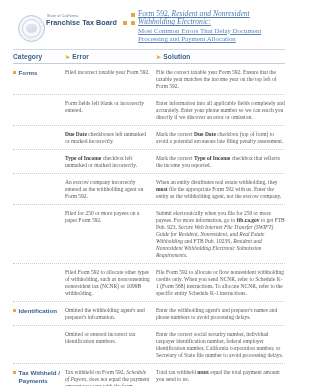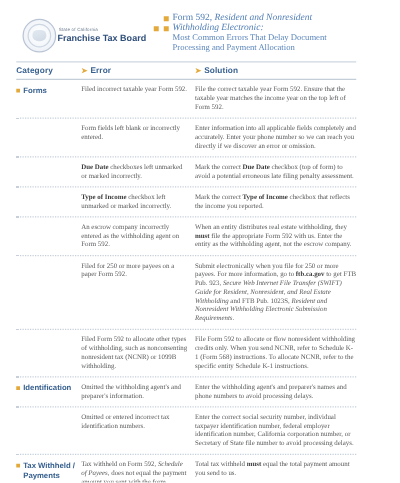--- a/index.html
+++ b/index.html
@@ -27,21 +27,20 @@
     display: flex;
     align-items: flex-start;
     padding: 9px 12px 0 18px;
     height: 44px;
     box-sizing: border-box;
   }
   .logo-block {
     width: 104px;
     flex: 0 0 104px;
     display: flex;
-    align-items: center;
     padding-top: 6px;
   }
   .seal {
     width: 25px;
     height: 25px;
     border-radius: 50%;
     border: 0.8px solid #b9c4d4;
     background:
       radial-gradient(circle at 50% 45%, #ffffff 0%, #f2f5f9 60%, #e6ecf3 100%);
     position: relative;
@@ -101,20 +100,21 @@
   .sq-a { left: 9px;  top: 3.5px; }
   .sq-b { left: 9px;  top: 11.5px; }
   .sq-c { left: 1px;  top: 11.5px; }
 
   .title-line {
     font-family: "Liberation Serif", serif;
     font-size: 7.4px;
     line-height: 8.4px;
     color: #4f7db5;
     white-space: nowrap;
+    text-decoration: underline;
   }
   .title-line.strong { font-size: 7.6px; }
   .title-em { font-style: italic; }
   .title-sub {
     font-size: 6.9px;
     line-height: 8.2px;
     color: #5c86bb;
   }
 
   .hr-top {

